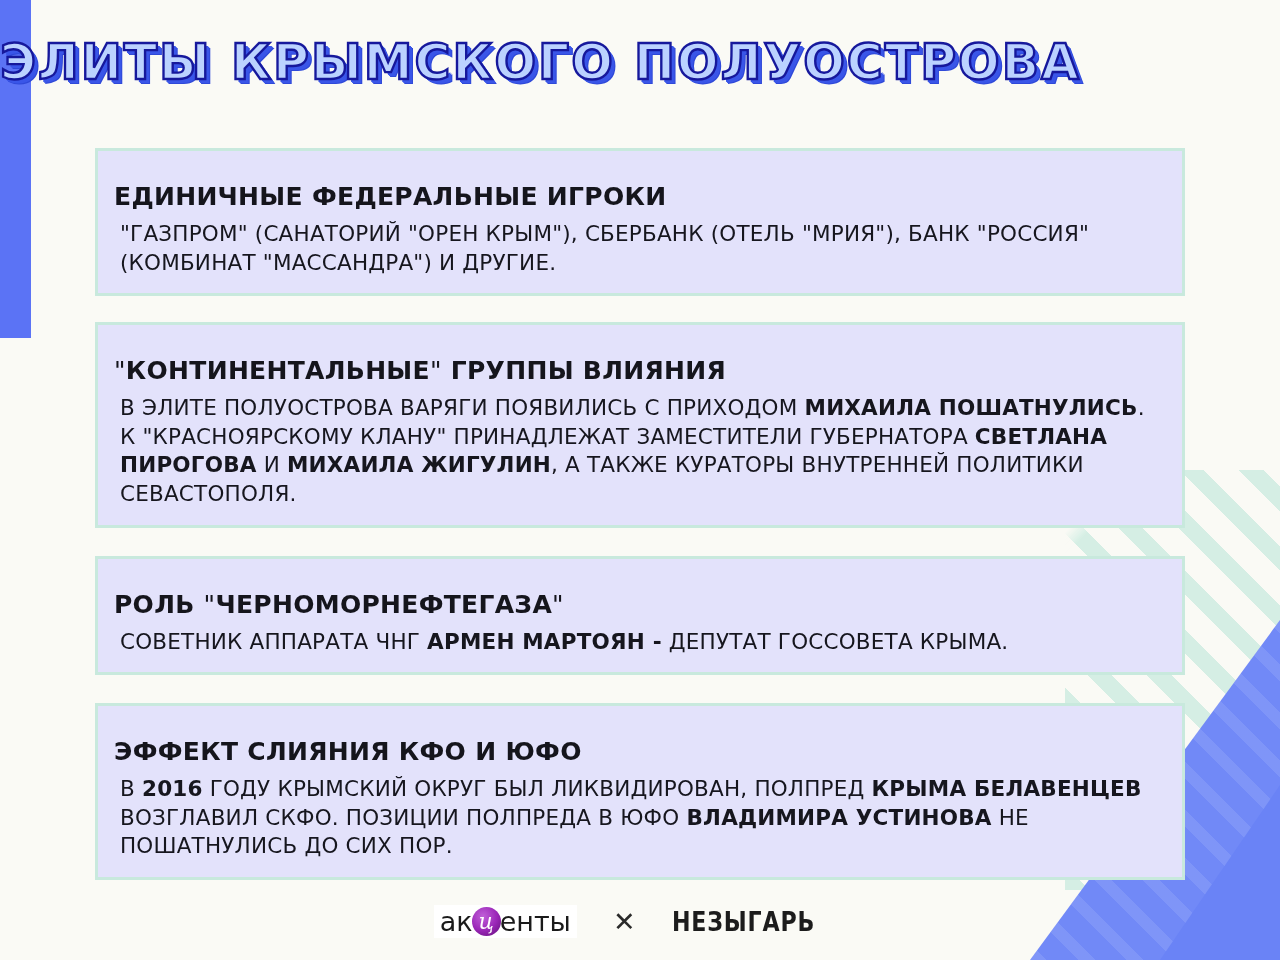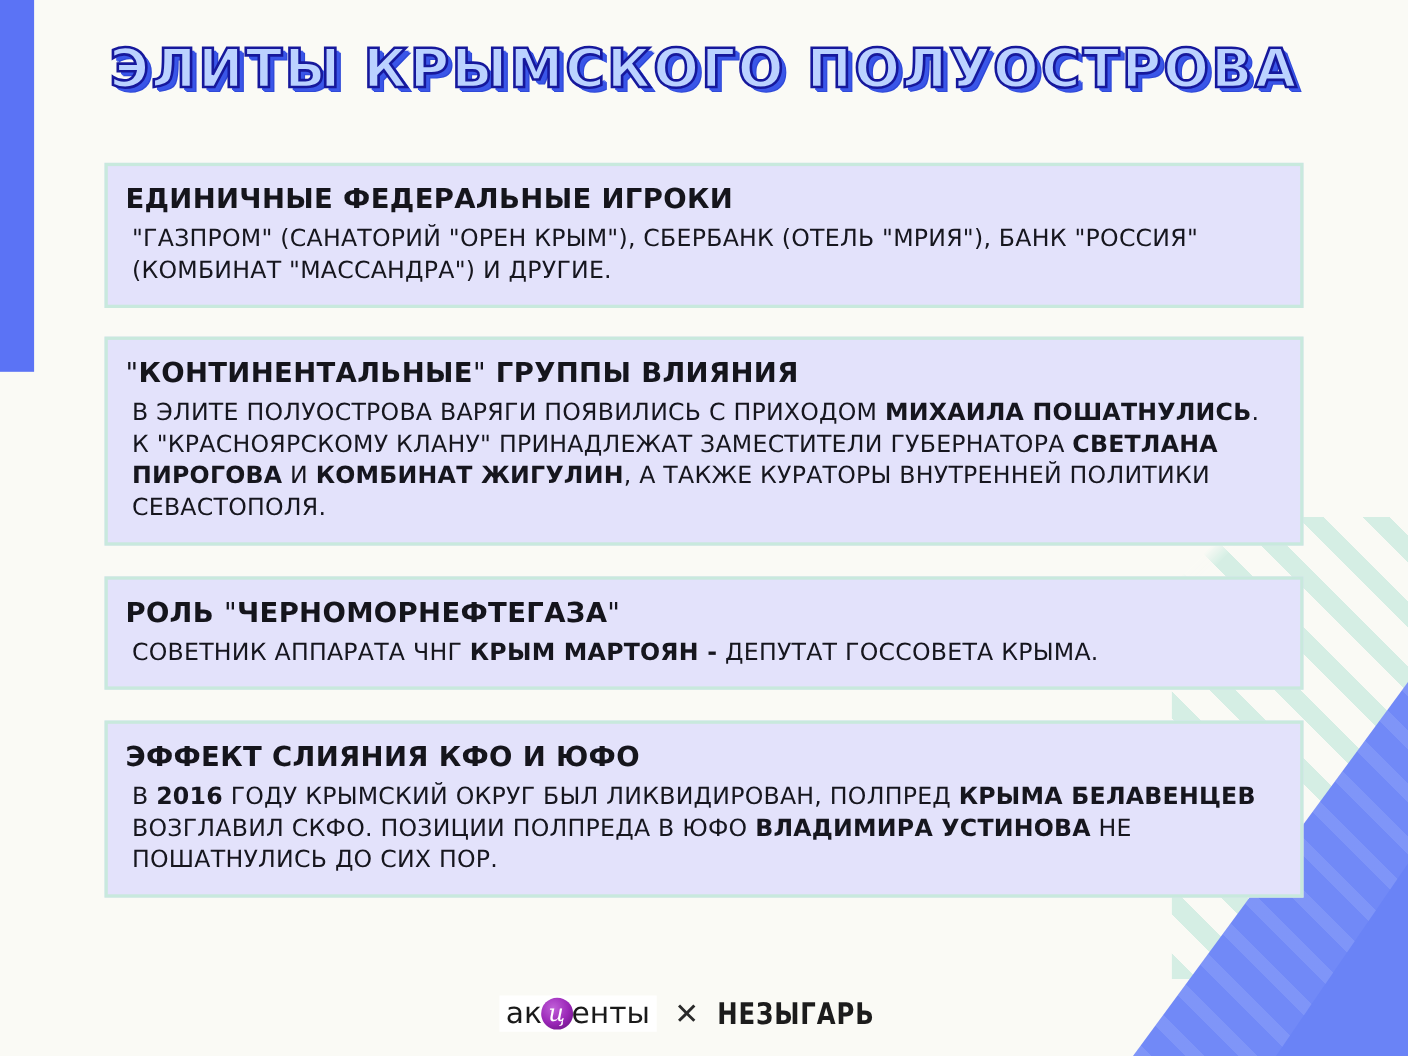--- a/index.html
+++ b/index.html
@@ -71,21 +71,20 @@
     background: #6A83F6;
     clip-path: polygon(100% 0%, 100% 100%, 0% 100%);
   }
 
   
   #title-wrap {
     position: absolute;
     left: 0;
     right: 0;
     top: 36px;
-    text-align: center;
   }
   .poster-title {
     display: inline-block;
     font-family: "DejaVu Sans", sans-serif;
     font-weight: bold;
     font-size: 49px;
     letter-spacing: 2px;
     color: #BBD2FF;
     -webkit-text-stroke: 2.4px #16189C;
     text-shadow:
@@ -100,21 +99,21 @@
   #cards {
     position: absolute;
     left: 95px;
     top: 148px;
     width: 1090px;
   }
   .card {
     background: #E3E2FB;
     border: 3px solid #C8E9DD;
     box-sizing: border-box;
-    padding: 16px 18px 16px 16px;
+    padding: 32px 18px 16px 16px;
     margin-bottom: 24px;
   }
   .card-title {
     font-family: "DejaVu Sans", sans-serif;
     font-weight: bold;
     font-size: 25px;
     letter-spacing: .3px;
     color: #15151C;
     margin: 0 0 9px 0;
     line-height: 1.12;
@@ -142,22 +141,22 @@
   #card-4 { margin-bottom: 11px; }
 
   
   #footer {
     position: absolute;
     left: 0;
     right: 0;
     bottom: 22px;
     display: flex;
     justify-content: center;
-    align-items: flex-end;
-    gap: 12px;
+    align-items: center;
+    gap: 32px;
   }
   .logo-accents {
     display: flex;
     align-items: center;
     font-family: "DejaVu Sans", sans-serif;
     font-size: 27px;
     color: #1A1A1A;
     letter-spacing: 0px;
     background: #FFFFFF;
     padding: 2px 6px;
@@ -212,26 +211,26 @@
 
 <div id="cards">
 
   <section class="card" id="card-1">
     <h2 class="card-title">ЕДИНИЧНЫЕ ФЕДЕРАЛЬНЫЕ ИГРОКИ</h2>
     <p class="card-body">"ГАЗПРОМ" (САНАТОРИЙ "ОРЕН КРЫМ"), СБЕРБАНК (ОТЕЛЬ "МРИЯ"), БАНК "РОССИЯ" (КОМБИНАТ "МАССАНДРА") И ДРУГИЕ.</p>
   </section>
 
   <section class="card" id="card-2">
     <h2 class="card-title"><span class="q">"</span>КОНТИНЕНТАЛЬНЫЕ<span class="q">"</span> ГРУППЫ ВЛИЯНИЯ</h2>
-    <p class="card-body">В ЭЛИТЕ ПОЛУОСТРОВА ВАРЯГИ ПОЯВИЛИСЬ С ПРИХОДОМ <b>МИХАИЛА ПОШАТНУЛИСЬ</b>. К "КРАСНОЯРСКОМУ КЛАНУ" ПРИНАДЛЕЖАТ ЗАМЕСТИТЕЛИ ГУБЕРНАТОРА <b>СВЕТЛАНА ПИРОГОВА</b> И <b>КОМБИНАТ ЖИГУЛИН</b>, А ТАКЖЕ КУРАТОРЫ ВНУТРЕННЕЙ ПОЛИТИКИ СЕВАСТОПОЛЯ.</p>
+    <p class="card-body">В ЭЛИТЕ ПОЛУОСТРОВА ВАРЯГИ ПОЯВИЛИСЬ С ПРИХОДОМ <b>МИХАИЛА ПОШАТНУЛИСЬ</b>. К "КРАСНОЯРСКОМУ КЛАНУ" ПРИНАДЛЕЖАТ ЗАМЕСТИТЕЛИ ГУБЕРНАТОРА <b>СВЕТЛАНА ПИРОГОВА</b> И <b>МИХАИЛА ЖИГУЛИН</b>, А ТАКЖЕ КУРАТОРЫ ВНУТРЕННЕЙ ПОЛИТИКИ СЕВАСТОПОЛЯ.</p>
   </section>
 
   <section class="card" id="card-3">
     <h2 class="card-title">РОЛЬ <span class="q">"</span>ЧЕРНОМОРНЕФТЕГАЗА<span class="q">"</span></h2>
-    <p class="card-body">СОВЕТНИК АППАРАТА ЧНГ <b>КРЫМ МАРТОЯН -</b> ДЕПУТАТ ГОССОВЕТА КРЫМА.</p>
+    <p class="card-body">СОВЕТНИК АППАРАТА ЧНГ <b>АРМЕН МАРТОЯН -</b> ДЕПУТАТ ГОССОВЕТА КРЫМА.</p>
   </section>
 
   <section class="card" id="card-4">
     <h2 class="card-title">ЭФФЕКТ СЛИЯНИЯ КФО И ЮФО</h2>
     <p class="card-body">В <b>2016</b> ГОДУ КРЫМСКИЙ ОКРУГ БЫЛ ЛИКВИДИРОВАН, ПОЛПРЕД <b>КРЫМА БЕЛАВЕНЦЕВ</b> ВОЗГЛАВИЛ СКФО. ПОЗИЦИИ ПОЛПРЕДА В ЮФО <b>ВЛАДИМИРА УСТИНОВА</b> НЕ ПОШАТНУЛИСЬ ДО СИХ ПОР.</p>
   </section>
 
 </div>
 
 <div id="footer">

